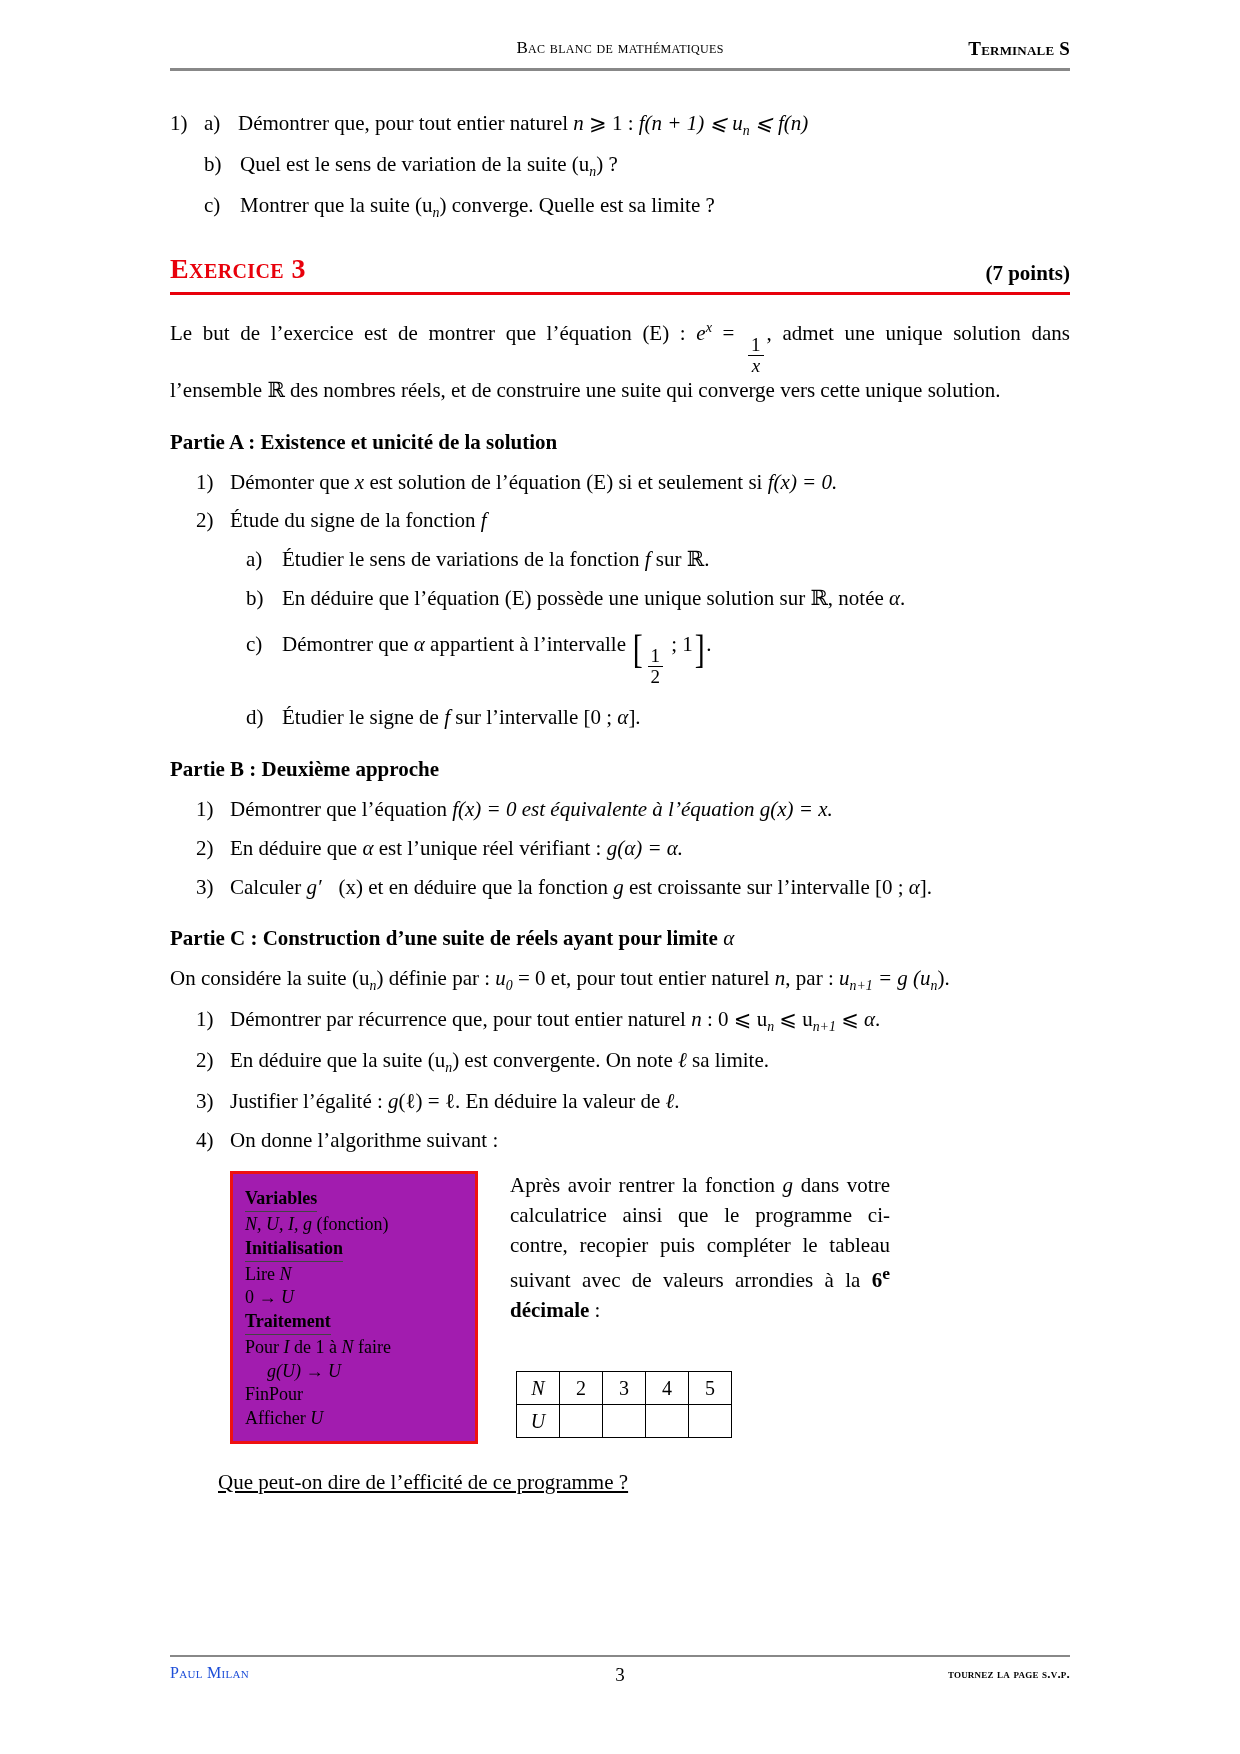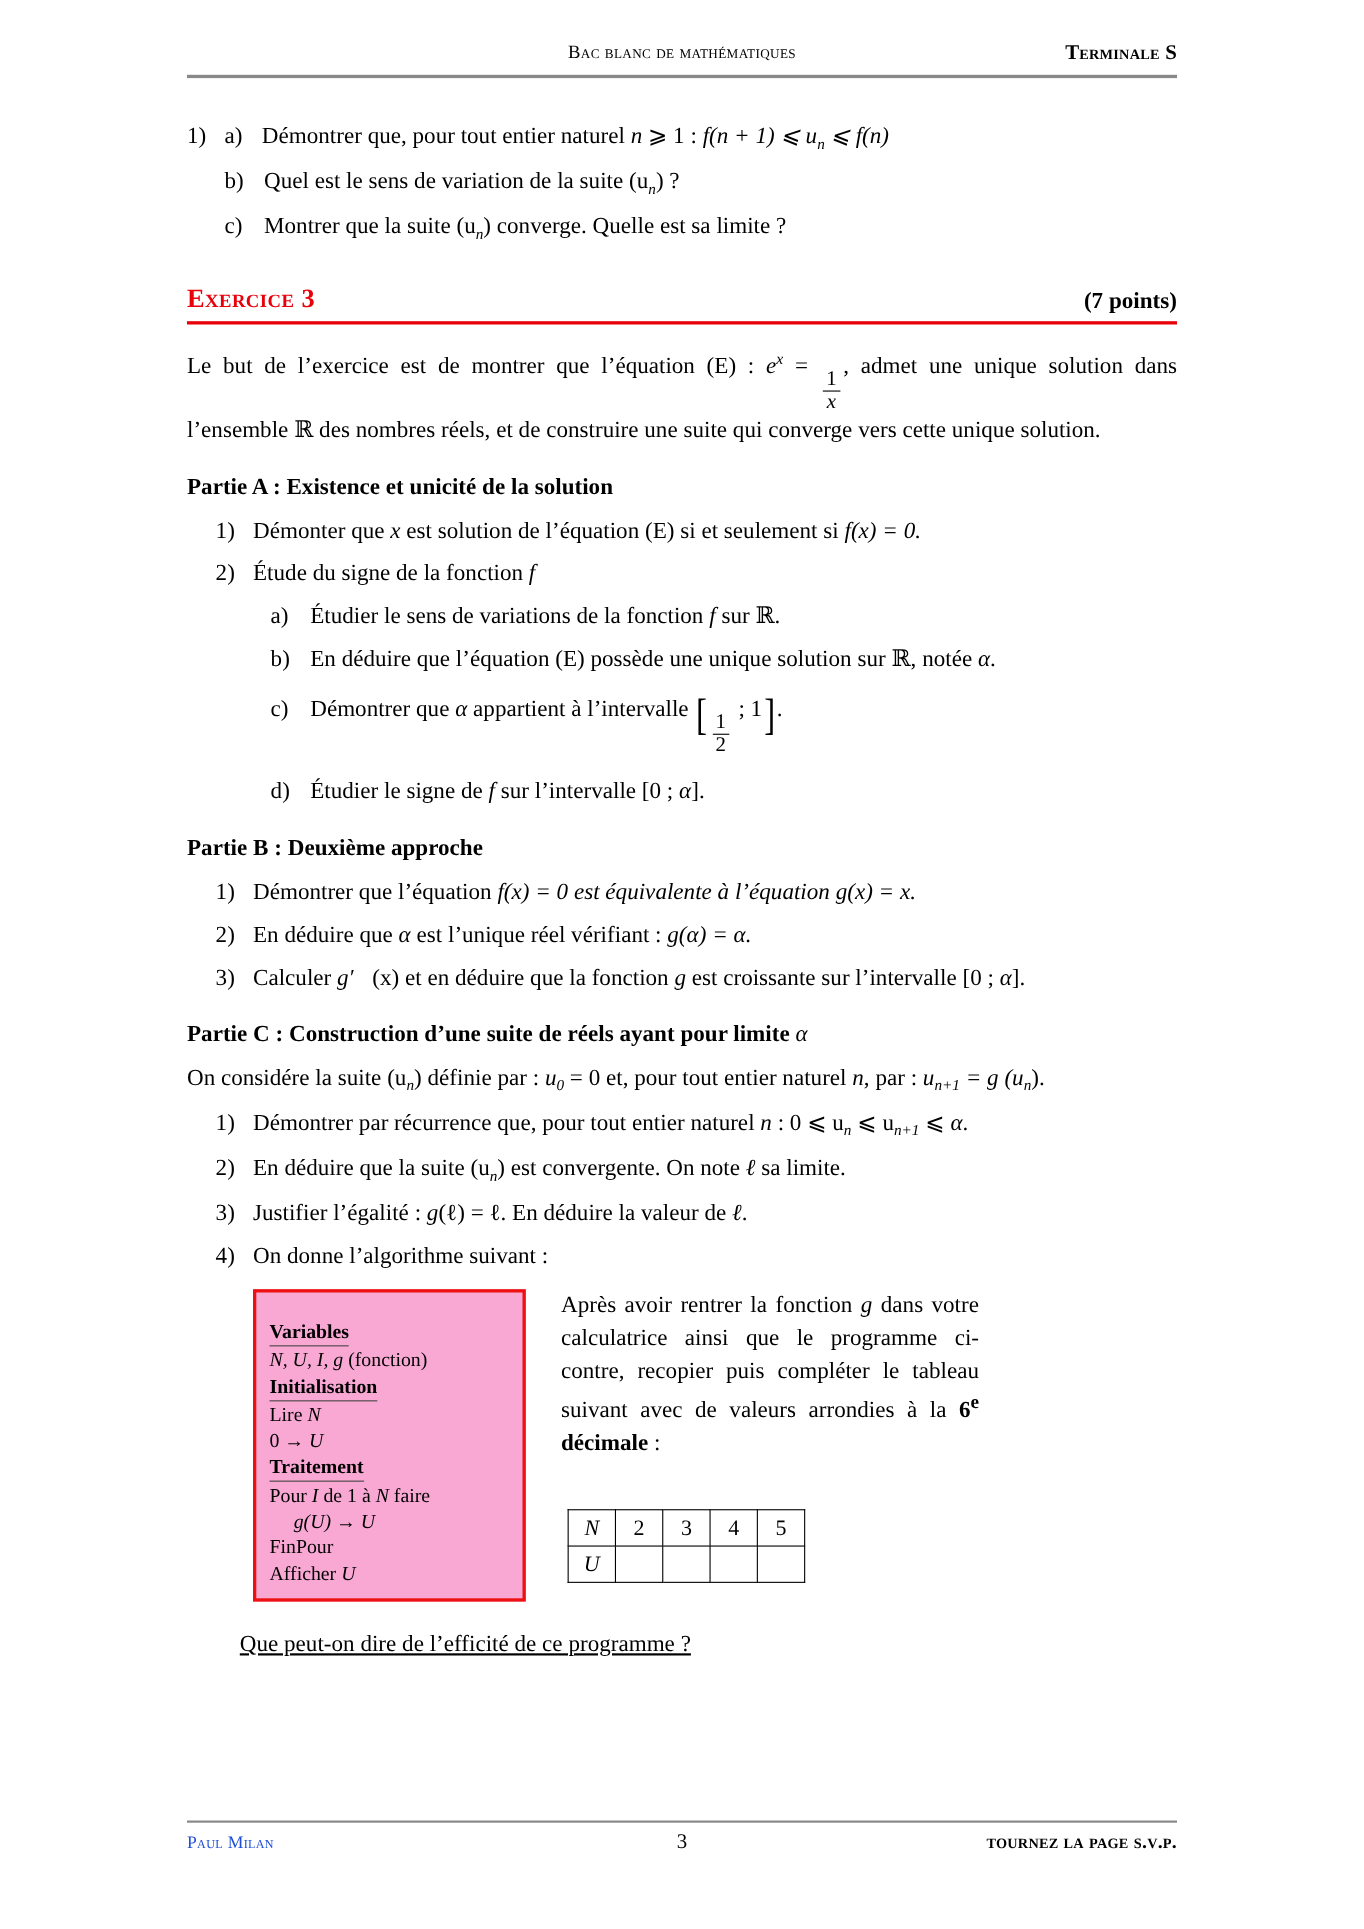--- a/index.html
+++ b/index.html
@@ -85,21 +85,21 @@
     position: absolute;
     left: 0; right: 0;
     text-align: center;
     font-size: 19px;
     color: #000;
   }
   .foot-right {
     margin-left: auto;
     font-variant: small-caps;
     font-weight: bold;
-    font-size: 18px;
+    font-size: 13px;
     letter-spacing: 0.2px;
   }
 
   
   .content {
     position: absolute;
     left: 170px;
     top: 100px;
     width: 900px;
     font-size: 21px;
@@ -139,21 +139,21 @@
     position: relative;
     height: 40px;
   }
   .ex-title {
     position: absolute;
     left: 0;
     bottom: 6px;
     color: #e8000b;
     font-weight: bold;
     font-variant: small-caps;
-    font-size: 24px;
+    font-size: 28px;
     letter-spacing: 0.4px;
   }
   .ex-points {
     position: absolute;
     right: 0;
     bottom: 6px;
     font-weight: bold;
     font-size: 21px;
     margin-left: 44px;
   }
@@ -201,22 +201,22 @@
 
   
   .algo-wrap {
     display: flex;
     align-items: flex-start;
     margin-top: 16px;
     margin-left: 60px;
   }
   .algo-box {
     border: 3px solid #ee1111;
-    background: #f9a8d4;
-    padding: 24px 12px 10px 12px;
+    background: #a21caf;
+    padding: 13px 12px 10px 12px;
     width: 218px;
     font-size: 18px;
     line-height: 1.32;
     box-sizing: content-box;
   }
   .algo-line { white-space: nowrap; }
   .algo-kw {
     font-weight: bold;
     border-bottom: 1.5px solid #444;
     display: inline-block;

